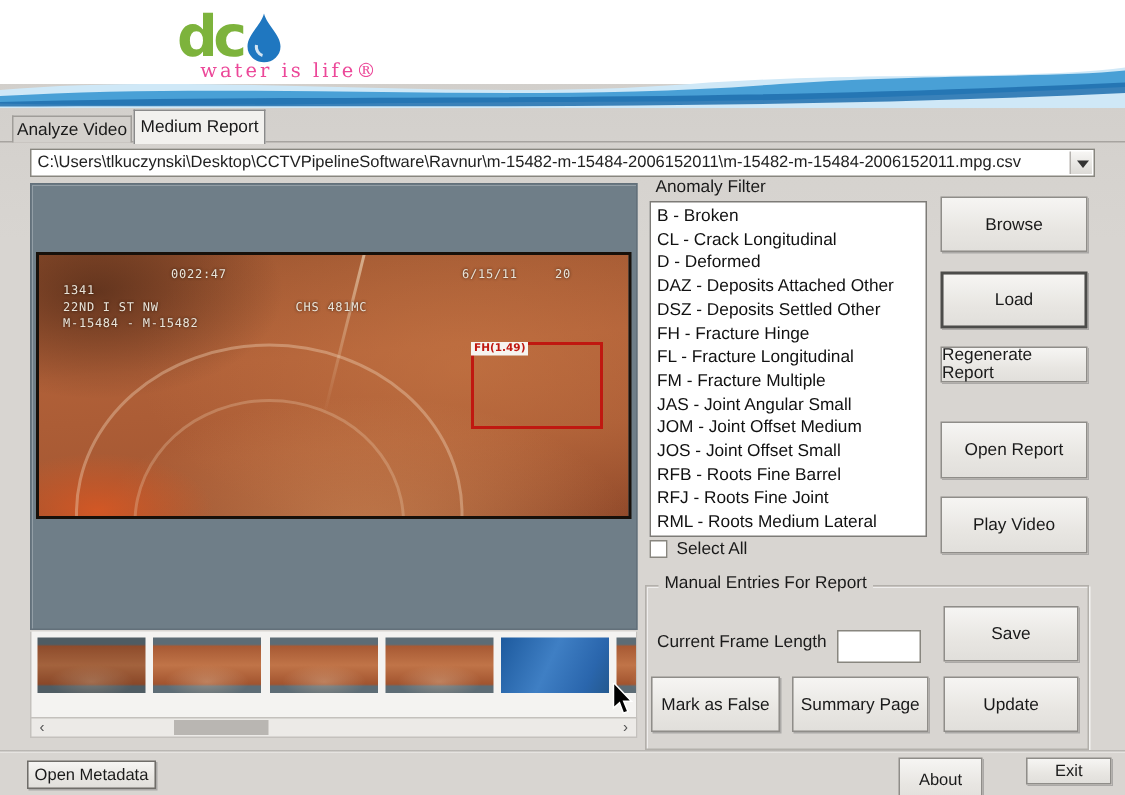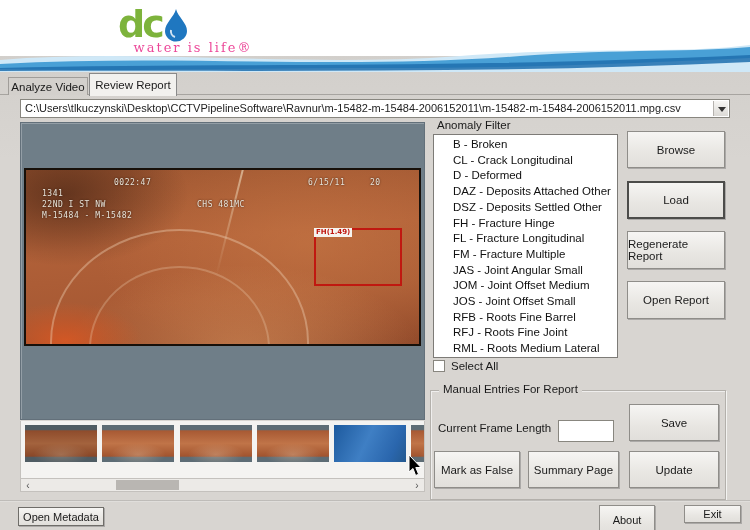--- a/index.html
+++ b/index.html
@@ -56,21 +56,21 @@
   }
   .thumb.dark { filter:brightness(0.85); }
   .thumb.blue { background: linear-gradient(115deg, #1d5a9e 0%, #3f7fc4 45%, #2a66ad 80%, #24598f 100%); }
   
   .hscroll { position:absolute; left:20px; top:478px; width:405px; height:14px; background:#eceae7; border:1px solid #c4c1bd; }
   .hs-arrow { position:absolute; top:0; width:14px; height:12px; font-size:10px; color:#555; display:flex; align-items:center; justify-content:center; }
   .hs-left { left:0; } .hs-right { right:0; }
   .hs-thumb { position:absolute; left:95px; top:1px; width:63px; height:10px; background:#b9b6b2; }
   
   .panel-label { position:absolute; font-size:11.5px; color:#1a1a1a; }
-  .listbox { position:absolute; left:433px; top:134px; width:185px; height:224px; background:#fff; border:1px solid #7d7b77; padding:2px 0 0 19px; overflow:hidden; }
+  .listbox { position:absolute; left:433px; top:134px; width:185px; height:224px; background:#fff; border:1px solid #7d7b77; padding:2px 0 0 4px; overflow:hidden; }
   .list-item { font-size:11.5px; line-height:15.7px; color:#111; white-space:nowrap; }
   .btn3d {
     position:absolute; display:flex; align-items:center; justify-content:center;
     background:linear-gradient(#f6f5f3, #e8e6e2 60%, #e1dfdb);
     border:1px solid #8f8d89; box-shadow:1px 1px 0 rgba(90,90,90,0.35);
     font-size:11.5px; color:#1a1a1a; cursor:default;
   }
   .btn-default { border:2px solid #4c4c4a; }
   .checkbox-row { position:absolute; left:433px; top:360px; display:flex; align-items:center; }
   .checkbox { width:12px; height:12px; background:#fff; border:1px solid #88867f; margin-right:6px; }
@@ -105,21 +105,21 @@
       <path d="M0,22 C180,12 340,28 520,14 C620,7 700,10 750,5 L750,16 C620,22 520,26 380,26 C240,26 120,30 0,27 Z" fill="#49a0d6"></path>
       <path d="M0,26 C200,20 420,28 750,13 L750,20 C500,32 240,28 0,29 Z" fill="#1f6fae" opacity="0.85"></path>
     </svg>
   </div>
 
   <div class="tabline"></div>
   <div class="tab tab-inactive">
     <span>Analyze Video</span>
   </div>
   <div class="tab tab-active">
-    <span>Review Report</span>
+    <span>Medium Report</span>
   </div>
 
   <div class="combo">
     <div class="combo-text">C:\Users\tlkuczynski\Desktop\CCTVPipelineSoftware\Ravnur\m-15482-m-15484-2006152011\m-15482-m-15484-2006152011.mpg.csv</div>
     <div class="combo-btn">
       <div class="combo-arrow"></div>
     </div>
   </div>
 
   <div class="video-panel">
@@ -172,22 +172,23 @@
     <div class="list-item">RML - Roots Medium Lateral</div>
   </div>
 
   <div class="checkbox-row">
     <div class="checkbox"></div>
     <span class="cb-label">Select All</span>
   </div>
 
   <div class="btn3d" style="left:627px; top:131px; width:98px; height:37px;">Browse</div>
   <div class="btn3d btn-default" style="left:627px; top:181px; width:98px; height:38px;">Load</div>
-  <div class="btn3d" style="left:627px; top:231px; width:98px; height:38px;">Regenerate Report</div>
+  <div class="btn3d" style="left:627px; top:231px; width:98px; height:24px;">Regenerate Report</div>
   <div class="btn3d" style="left:627px; top:281px; width:98px; height:38px;">Open Report</div>
+  <div class="btn3d" style="left:627px; top:331px; width:98px; height:38px;">Play Video</div>
 
   <div class="groupbox">
     <span class="group-title">Manual Entries For Report</span>
     <span class="frame-label">Current Frame Length</span>
     <input class="frame-input" type="text" value="" style="">
     <div class="btn3d" style="left:198px; top:13px; width:90px; height:37px;">Save</div>
     <div class="btn3d" style="left:3px; top:60px; width:86px; height:37px;">Mark as False</div>
     <div class="btn3d" style="left:97px; top:60px; width:91px; height:37px;">Summary Page</div>
     <div class="btn3d" style="left:198px; top:60px; width:90px; height:37px;">Update</div>
   </div>

